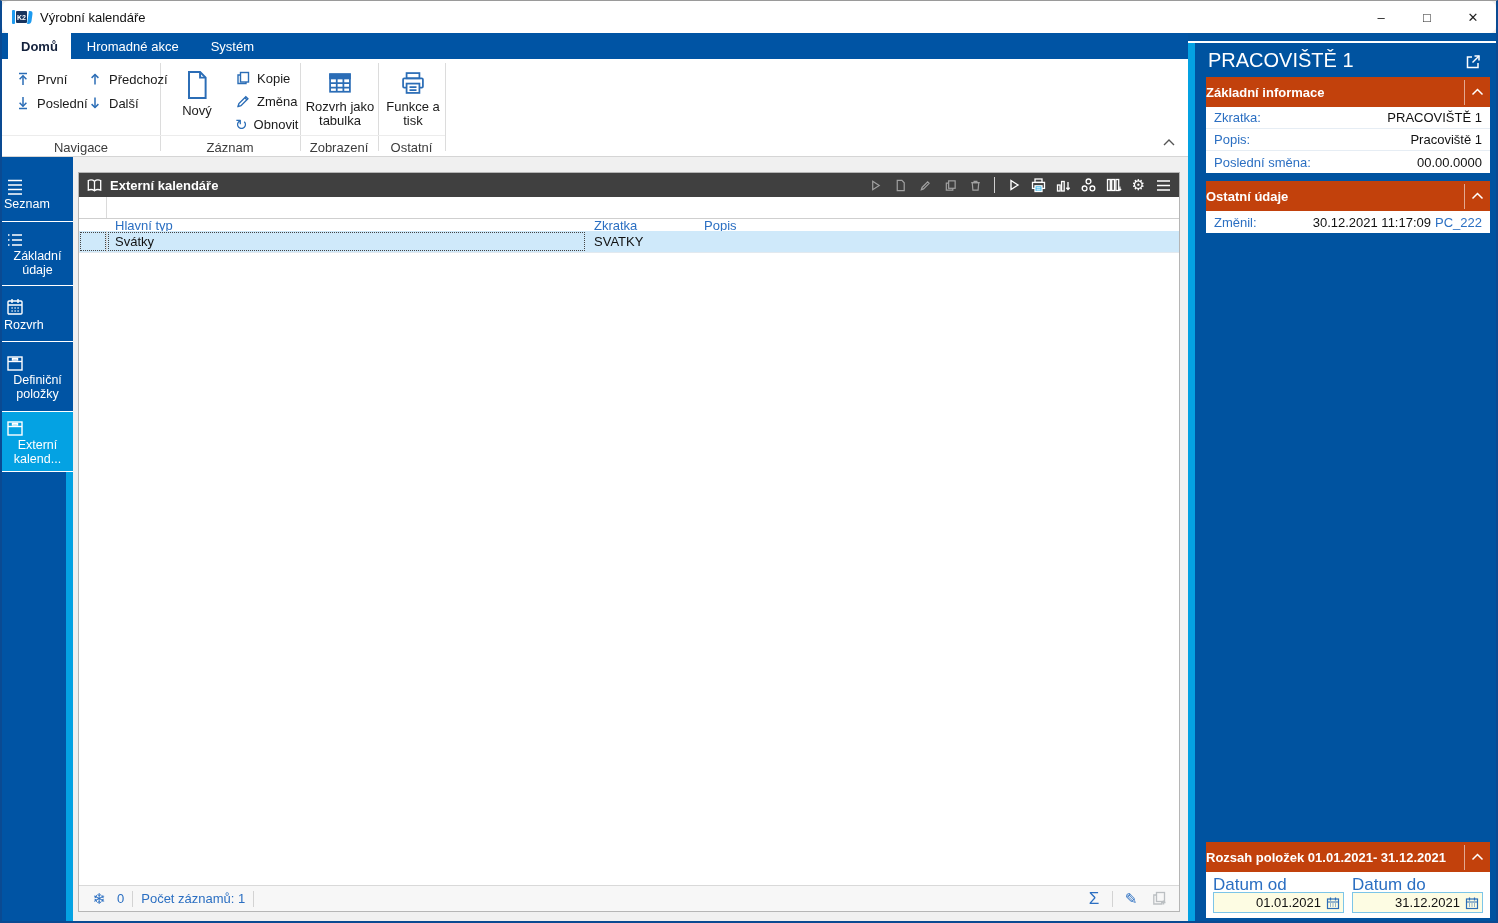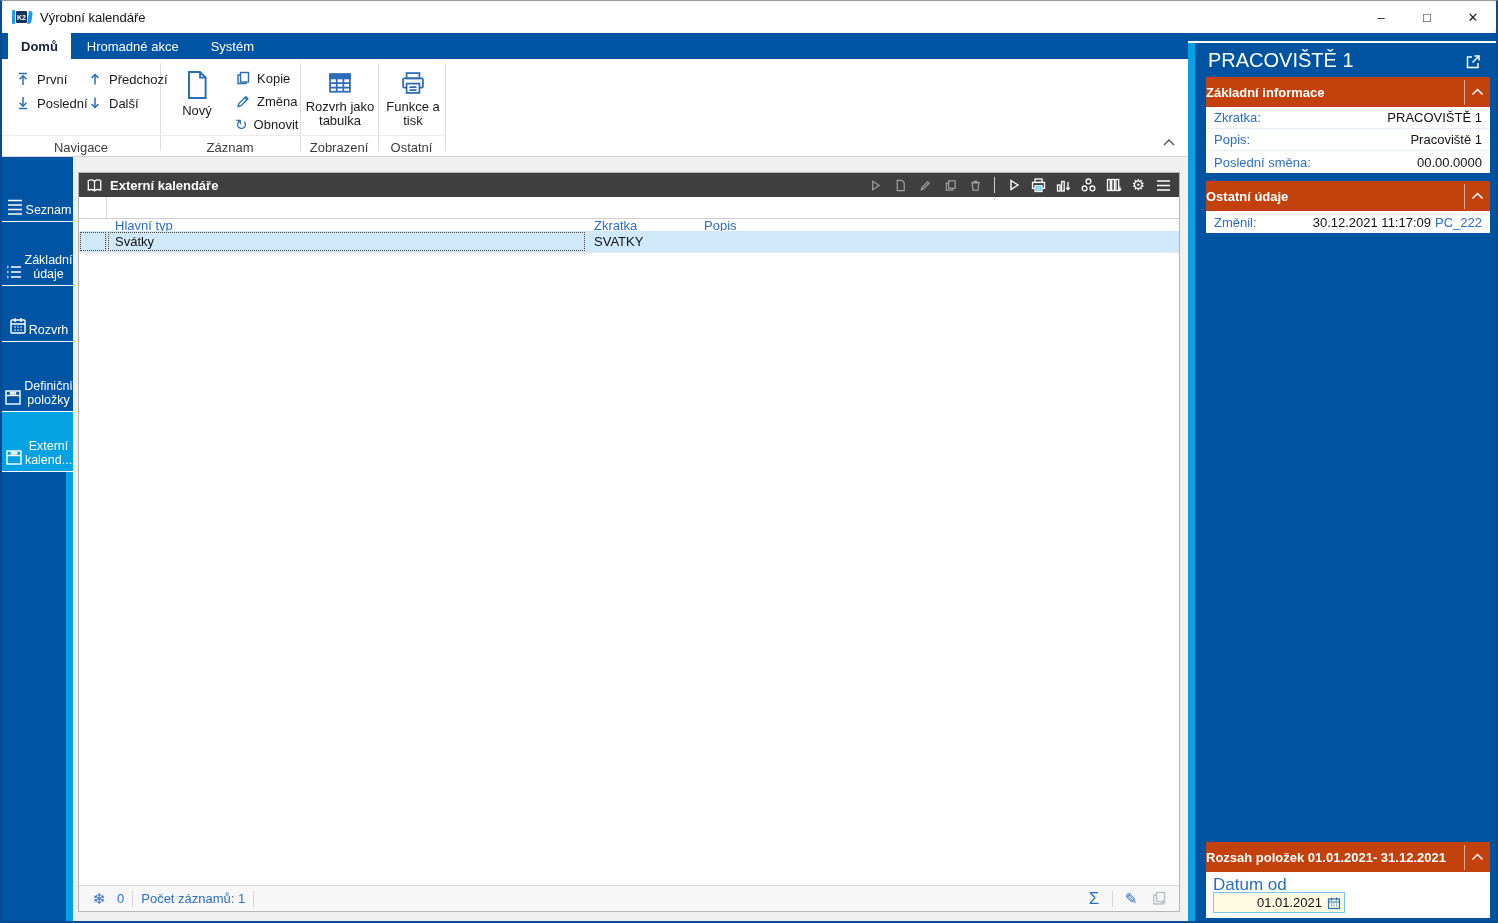--- a/index.html
+++ b/index.html
@@ -23,21 +23,21 @@
   .ribbon{position:absolute;left:0;top:58px;width:1186px;height:98px;background:#fff;border-bottom:1px solid #d5d5d5;}
   .rsep{position:absolute;top:4px;height:88px;width:1px;background:#dcdcdc;}
   .grplabel{position:absolute;top:76px;height:24px;display:flex;align-items:center;justify-content:center;font-size:13px;color:#3c3c3c;border-top:1px solid #ececec;}
   .sbtn{position:absolute;height:22px;display:flex;align-items:center;gap:6px;font-size:13px;color:#1a1a1a;padding:0 4px;border:1px solid transparent;border-radius:2px;}
   .bigbtn{position:absolute;top:4px;height:70px;display:flex;flex-direction:column;align-items:center;justify-content:flex-start;border:1px solid transparent;border-radius:2px;padding-top:5px;}
   .bigbtn .blabel{margin-top:3px;font-size:13px;color:#1a1a1a;text-align:center;line-height:14px;}
   .ribcollapse{position:absolute;left:1156px;top:74px;width:22px;height:18px;display:flex;align-items:center;justify-content:center;}
   
   .sidebar{position:absolute;left:0;top:156px;width:71px;height:764px;background:#0054a4;display:flex;flex-direction:column;}
   .side-spacer{height:9px;}
-  .sideitem{border-bottom:1px solid #ffffff;display:flex;flex-direction:row;align-items:flex-end;justify-content:center;color:#fff;font-size:12.5px;text-align:center;line-height:14px;padding:4px 2px;}
+  .sideitem{border-bottom:1px solid #ffffff;display:flex;flex-direction:column;align-items:flex-start;justify-content:center;color:#fff;font-size:12.5px;text-align:center;line-height:14px;padding:4px 2px;}
   .sideitem.active{background:#04a2e3;}
   .side-filler{flex:1;border-right:7px solid #04a2e3;}
   
   .gridpanel{position:absolute;left:76px;top:171px;width:1102px;height:740px;background:#fff;border:1px solid #b5b5b5;display:flex;flex-direction:column;}
   .gridtitle{height:24px;background:#404040;display:flex;align-items:center;padding:0 6px;gap:6px;}
   .gridtitle .gt-label{color:#fff;font-weight:bold;font-size:13px;}
   .gt-spacer{flex:1;}
   .ticon{width:19px;height:19px;display:flex;align-items:center;justify-content:center;}
   .ticon.dis{opacity:.5;}
   .tdivider{width:1px;height:16px;background:rgba(255,255,255,.75);margin:0 3px;}
@@ -450,17 +450,30 @@
             <span>01.01.2021</span>
             <span>
                 <svg width="14" height="14" viewBox="0 0 14 14" fill="none" stroke="#2b6db6" stroke-width="1.2">
                   <rect x="1.5" y="3" width="11" height="9.5"></rect>
                   <path d="M4.5 1.5v3M9.5 1.5v3M1.5 6h11"></path>
                   <path d="M4 8h1M6.5 8h1M9 8h1M4 10h1M6.5 10h1M9 10h1"></path>
                 </svg>
               </span>
           </div>
         </div>
+        <div class="dfield">
+          <div class="dlabel">Datum do</div>
+          <div class="dinput">
+            <span>31.12.2021</span>
+            <span>
+                <svg width="14" height="14" viewBox="0 0 14 14" fill="none" stroke="#2b6db6" stroke-width="1.2">
+                  <rect x="1.5" y="3" width="11" height="9.5"></rect>
+                  <path d="M4.5 1.5v3M9.5 1.5v3M1.5 6h11"></path>
+                  <path d="M4 8h1M6.5 8h1M9 8h1M4 10h1M6.5 10h1M9 10h1"></path>
+                </svg>
+              </span>
+          </div>
+        </div>
       </div>
     </div>
   </div>
 
 </div>
 
 </body></html>

